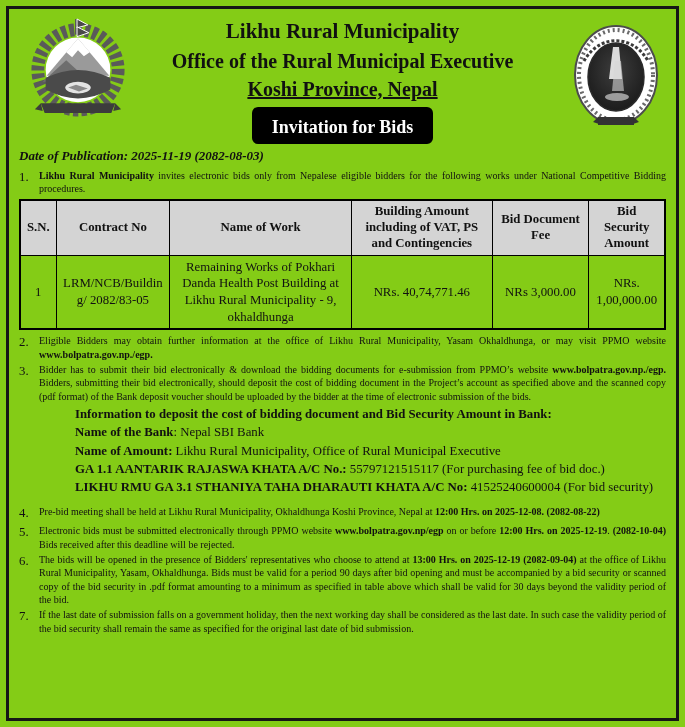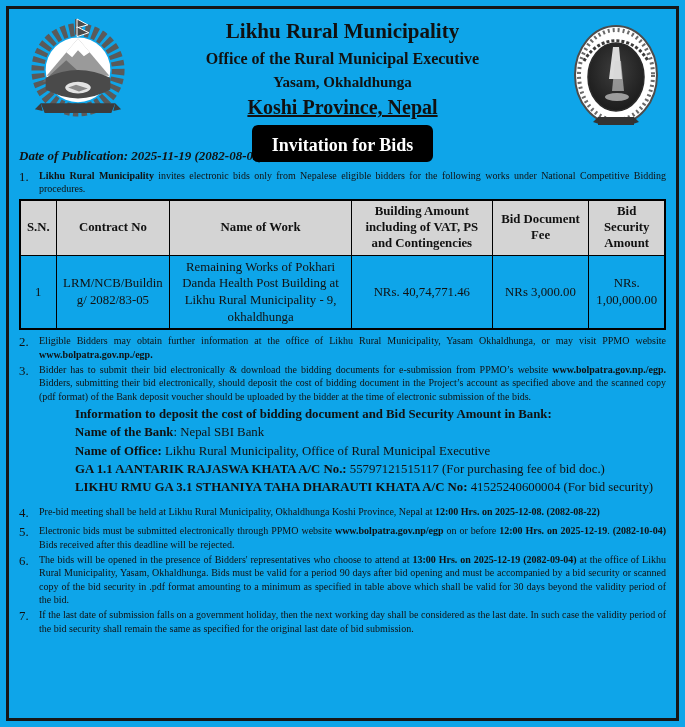--- a/index.html
+++ b/index.html
@@ -1,32 +1,32 @@
 <!DOCTYPE html>
 <html><head>
 <meta charset="utf-8">
 <title>Invitation for Bids</title>
 <style>
   html,body { margin:0; padding:0; background:#ffffff; }
   .page {
-    position:relative; width:685px; height:727px; background:#0ea5e9;
+    position:relative; width:685px; height:727px; background:#84cc16;
     font-family:"Liberation Serif","DejaVu Serif",serif; color:#111;
     overflow:hidden;
   }
   .frame {
     position:absolute; inset:6px; border:3px solid #161616;
     box-sizing:border-box; padding:4px 10px 4px 10px; overflow:hidden;
   }
   
   .header { position:relative; height:132px; }
   .logo-left  { position:absolute; left:10px; top:4px; }
   .logo-right { position:absolute; right:6px; top:8px; }
   .head-center { text-align:center; padding-top:6px; }
   .org-title    { font-size:21px; font-weight:bold; line-height:1.2; }
-  .org-subtitle { font-size:16px; font-weight:bold; line-height:1.2; margin-top:5px; }
+  .org-subtitle { font-size:20px; font-weight:bold; line-height:1.2; margin-top:5px; }
   .org-address  { font-size:15px; font-weight:bold; line-height:1.2; margin-top:5px; }
   .org-province { font-size:20px; font-weight:bold; line-height:1.2; margin-top:4px;text-decoration:underline; }
   .banner {
     display:inline-block; background:#000; color:#fff; font-weight:bold;
     font-size:18px; line-height:1.2; padding:10px 20px 5px; border-radius:6px; margin-top:6px;
   }
   .pubdate { font-weight:bold; font-style:italic; font-size:13px; margin:3px 0 5px; }
   
   .item { display:flex; margin:0 0 2px; }
   .num  { flex:0 0 20px; width:20px; font-size:12.8px; line-height:1.34; }
@@ -65,21 +65,20 @@
         <path d="M12,88 L88,88 L84,98 L16,98 Z" fill="#3c3c3c"></path>
         <path d="M12,88 l-6,6 l8,2 z M88,88 l6,6 l-8,2 z" fill="#3c3c3c"></path>
         <path d="M47,2 h2 v16 h-2 z" fill="#555"></path>
         <path d="M49,2 l11,6 l-11,3 z" fill="#4a4a4a" stroke="#fff" stroke-width="1"></path>
         <path d="M49,10 l12,6 l-12,4 z" fill="#4a4a4a" stroke="#fff" stroke-width="1"></path>
       </svg>
 
       <div class="head-center">
         <div class="org-title">Likhu Rural Municipality</div>
         <div class="org-subtitle">Office of the Rural Municipal Executive</div>
-        <div class="org-address">Yasam, Okhaldhunga</div>
         <div class="org-province">Koshi Province, Nepal</div>
         <div><span class="banner">Invitation for Bids</span></div>
       </div>
 
       <svg class="logo-right" width="88" height="120" viewBox="0 0 88 120" aria-hidden="true">
         <defs>
           <radialGradient id="sealG" cx="50%" cy="40%" r="70%">
             <stop offset="0%" stop-color="#3d3d3d"></stop>
             <stop offset="100%" stop-color="#161616"></stop>
           </radialGradient>
@@ -137,21 +136,21 @@
           <span class="num">2.</span>
           <div class="itxt"><span>Eligible Bidders may obtain further information at the office of Likhu Rural Municipality, Yasam Okhaldhunga, or may visit PPMO website </span><b>www.bolpatra.gov.np./egp.</b></div>
         </div>
         <div class="item">
           <span class="num">3.</span>
           <div class="itxt"><span>Bidder has to submit their bid electronically &amp; download the bidding documents for e-submission from PPMO’s website </span><b>www.bolpatra.gov.np./egp.</b><span> Bidders, submitting their bid electronically, should deposit the cost of bidding document in the Project’s account as specified above and the scanned copy (pdf format) of the Bank deposit voucher should be uploaded by the bidder at the time of electronic submission of the bids.</span></div>
         </div>
         <div class="bank">
           <div class="bank-line"><b>Information to deposit the cost of bidding document and Bid Security Amount in Bank:</b></div>
           <div class="bank-line"><b>Name of the Bank</b><span>: Nepal SBI Bank</span></div>
-          <div class="bank-line"><b>Name of Office:</b><span> Likhu Rural Municipality, Office of Rural Municipal Executive</span></div>
+          <div class="bank-line"><b>Name of Amount:</b><span> Likhu Rural Municipality, Office of Rural Municipal Executive</span></div>
           <div class="bank-line"><b>GA 1.1 AANTARIK RAJASWA KHATA A/C No.:</b><span> 55797121515117 (For purchasing fee of bid doc.)</span></div>
           <div class="bank-line"><b>LIKHU RMU GA 3.1 STHANIYA TAHA DHARAUTI KHATA A/C No:</b><span> 41525240600004 (For bid security)</span></div>
         </div>
         <div class="item">
           <span class="num">4.</span>
           <div class="itxt"><span>Pre-bid meeting shall be held at Likhu Rural Municipality, Okhaldhunga Koshi Province, Nepal at </span><b>12:00 Hrs. on 2025-12-08. (2082-08-22)</b></div>
         </div>
         <div class="item">
           <span class="num">5.</span>
           <div class="itxt"><span>Electronic bids must be submitted electronically through PPMO website </span><b>www.bolpatra.gov.np/egp</b><span> on or before </span><b>12:00 Hrs. on 2025-12-19</b><span>. </span><b>(2082-10-04)</b><span> Bids received after this deadline will be rejected.</span></div>

